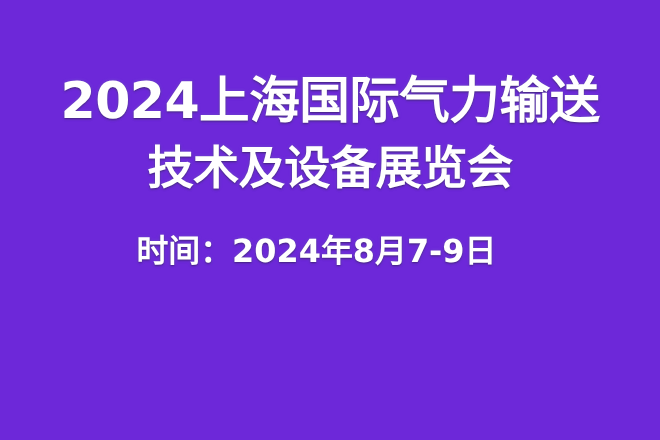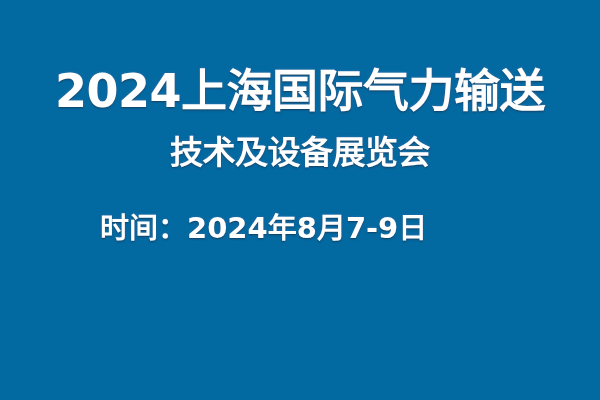--- a/index.html
+++ b/index.html
@@ -14,21 +14,21 @@
     overflow: hidden;
     font-family: "DejaVu Sans", "Liberation Sans", sans-serif;
   }
 
   
   #banner {
     position: relative;
     box-sizing: border-box;
     width: 600px;
     height: 400px;
-    background: #0369a1;
+    background: #6d28d9;
     overflow: hidden;
   }
 
   
   .title-block {
     position: absolute;
     left: 0;
     top: 60px;
     width: 600px;
     text-align: center;
@@ -42,27 +42,27 @@
     font-size: 46px;
     line-height: 62px;
     letter-spacing: -0.5px;
     white-space: nowrap;
     text-shadow:
       0 1px 2px rgba(0, 0, 0, 0.45),
       0 0 3px rgba(140, 150, 220, 0.40);
   }
 
   .title-line-2 {
-    font-size: 33px;
+    font-size: 42px;
   }
 
   
   .info-block {
     position: absolute;
-    left: 100px;
+    left: 124px;
     top: 208px;
     text-align: left;
   }
 
   .info-line {
     display: block;
     color: #ffffff;
     font-family: "DejaVu Sans", "Liberation Sans", sans-serif;
     font-weight: bold;
     font-size: 29px;

